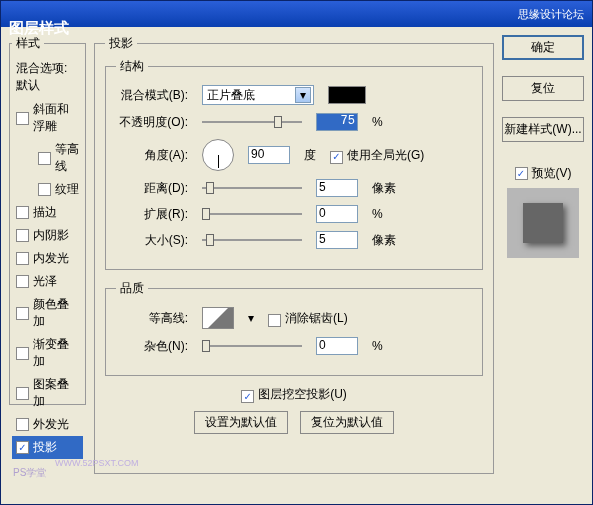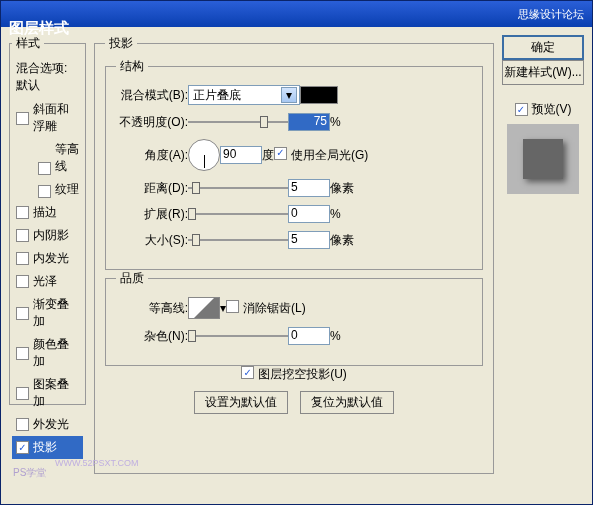--- a/index.html
+++ b/index.html
@@ -10,48 +10,48 @@
 .titlebar-right { display: flex; align-items: center; gap: 0; }
 .titlebar-link { font-size: 11px; }
 .content { display: flex; padding: 8px; gap: 8px; height: 455px; }
 .left-panel { width: 77px; }
 .left-panel fieldset { border: 1px solid #999; padding: 4px 2px; height: 370px; }
 .left-panel legend { padding: 0 4px; }
 .style-list { list-style: none; }
 .style-list li { padding: 3px 4px; display: flex; align-items: center; gap: 4px; cursor: pointer; }
 .style-list li.header { font-weight: normal; padding: 4px; }
 .style-list li.selected { background: #316ac5; color: white; }
-.style-list li.sub { padding-left: 26px; align-items: flex-end; }
+.style-list li.sub { padding-left: 26px; }
 .chk { width: 13px; height: 13px; border: 1px solid #888; background: white; display: inline-flex; align-items: center; justify-content: center; flex-shrink: 0; }
 .chk.checked::after { content: "✓"; font-size: 10px; color: #2a5fd8; line-height: 1; }
 .mid-panel { flex: 1; }
 .mid-panel > fieldset { border: 1px solid #999; height: 100%; padding: 6px 10px; }
 .mid-panel legend { padding: 0 4px; }
-.sub-fieldset { border: 1px solid #999; padding: 10px 20px 12px 10px; }
-.row { display: flex; align-items: center; margin-bottom: 8px; gap: 0; }
+.sub-fieldset { border: 1px solid #999; margin-bottom: 10px; padding: 10px 20px 12px 10px; }
+.row { display: flex; align-items: center; margin-bottom: 8px; gap: 14px; }
 .row-label { width: 72px; text-align: right; }
 .select { width: 112px; height: 20px; border: 1px solid #7f9db9; background: white; display: flex; align-items: center; justify-content: space-between; padding: 0 2px 0 4px; }
 .select-arrow { width: 16px; height: 16px; background: linear-gradient(#d2e4fd, #a6c7f2); border: 1px solid #7f9db9; display: flex; align-items: center; justify-content: center; }
 .swatch { width: 38px; height: 18px; background: #000; border: 1px solid #888; }
 .slider { flex: 1; max-width: 100px; height: 18px; position: relative; }
 .slider::before { content: ""; position: absolute; left: 0; right: 0; top: 8px; height: 2px; background: #999; }
 .slider-thumb { position: absolute; top: 3px; width: 8px; height: 12px; background: #ece9d8; border: 1px solid #666; }
 .num-input { width: 42px; height: 18px; border: 1px solid #7f9db9; background: white; padding: 0 2px; text-align: left; }
-.num-input.sel { background: #316ac5; color: white; text-align: right; padding-right: 2px; }
+.num-input.sel { background: #316ac5; color: white; text-align: right; padding-right: 2px; font-family: Liberation Mono, monospace; }
 .unit { width: 30px; }
 .angle-dial { width: 32px; height: 32px; border: 1px solid #888; border-radius: 50%; background: white; position: relative; }
 .angle-dial::after { content: ""; position: absolute; left: 50%; top: 50%; width: 1px; height: 13px; background: #000; transform-origin: top; transform: rotate(0); }
 .contour-swatch { width: 32px; height: 22px; border: 1px solid #888; background: linear-gradient(135deg, #fff 49%, #777 51%); }
-.checkbox-inline { display: flex; align-items: flex-start; gap: 4px; }
+.checkbox-inline { display: flex; align-items: flex-end; gap: 4px; }
 .bottom-buttons { display: flex; justify-content: center; gap: 12px; }
 .btn-small { background: #ece9d8; border: 1px solid #888; padding: 2px 10px; cursor: pointer; }
-.right-panel { width: 82px; display: flex; flex-direction: column; gap: 0; align-items: stretch; }
+.right-panel { width: 82px; display: flex; flex-direction: column; gap: 16px; align-items: stretch; }
 .btn { background: #ece9d8; border: 1px solid #888; padding: 3px 0; text-align: center; cursor: pointer; }
 .btn.default { border: 2px solid #3b6ea5; padding: 2px 0; }
-.preview-box { margin-top: 16px; }
+.preview-box { margin-top: 7px; }
 .preview-check { display: flex; align-items: center; gap: 4px; margin-bottom: 6px; justify-content: center; }
 .preview-img { width: 72px; height: 70px; background: #b7b7b7; margin: 0 auto; display: flex; align-items: center; justify-content: center; }
 .preview-inner { width: 40px; height: 40px; background: #666; box-shadow: 3px 3px 6px rgba(0,0,0,0.5); }
 .watermark { position: absolute; bottom: 2px; left: 12px; font-size: 10px; color: #b0a0d0; }
 .watermark2 { position: absolute; bottom: 14px; left: 54px; font-size: 9px; color: #c0b0e0; }
 </style>
 </head>
 <body>
 
 <div class="window">
@@ -92,25 +92,25 @@
           <li>
               <span class="chk"></span>
               <span>内发光</span>
             </li>
           <li>
               <span class="chk"></span>
               <span>光泽</span>
             </li>
           <li>
               <span class="chk"></span>
+              <span>颜色叠加</span>
+            </li>
+          <li>
+              <span class="chk"></span>
               <span>渐变叠加</span>
-            </li>
-          <li>
-              <span class="chk"></span>
-              <span>颜色叠加</span>
             </li>
           <li>
               <span class="chk"></span>
               <span>图案叠加</span>
             </li>
           <li>
               <span class="chk"></span>
               <span>外发光</span>
             </li>
           <li class="selected">
@@ -217,20 +217,21 @@
 
         <div class="bottom-buttons">
           <div class="btn-small">设置为默认值</div>
           <div class="btn-small">复位为默认值</div>
         </div>
       </fieldset>
     </div>
 
     <div class="right-panel">
       <div class="btn default">确定</div>
+      <div class="btn">复位</div>
       <div class="btn">新建样式(W)...</div>
       <div class="preview-box">
         <div class="preview-check">
           <span class="chk checked"></span>
           <span>预览(V)</span>
         </div>
         <div class="preview-img">
           <div class="preview-inner"></div>
         </div>
       </div>

